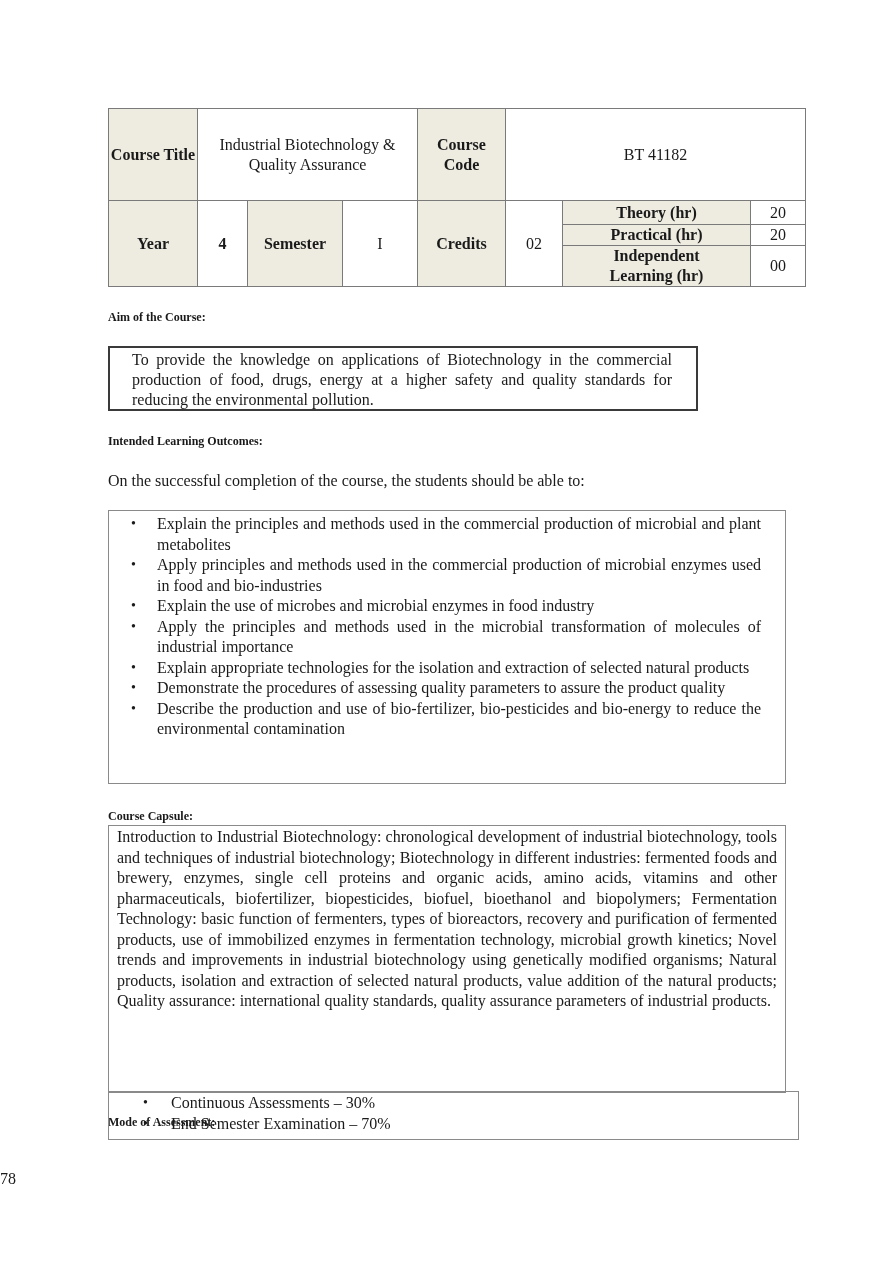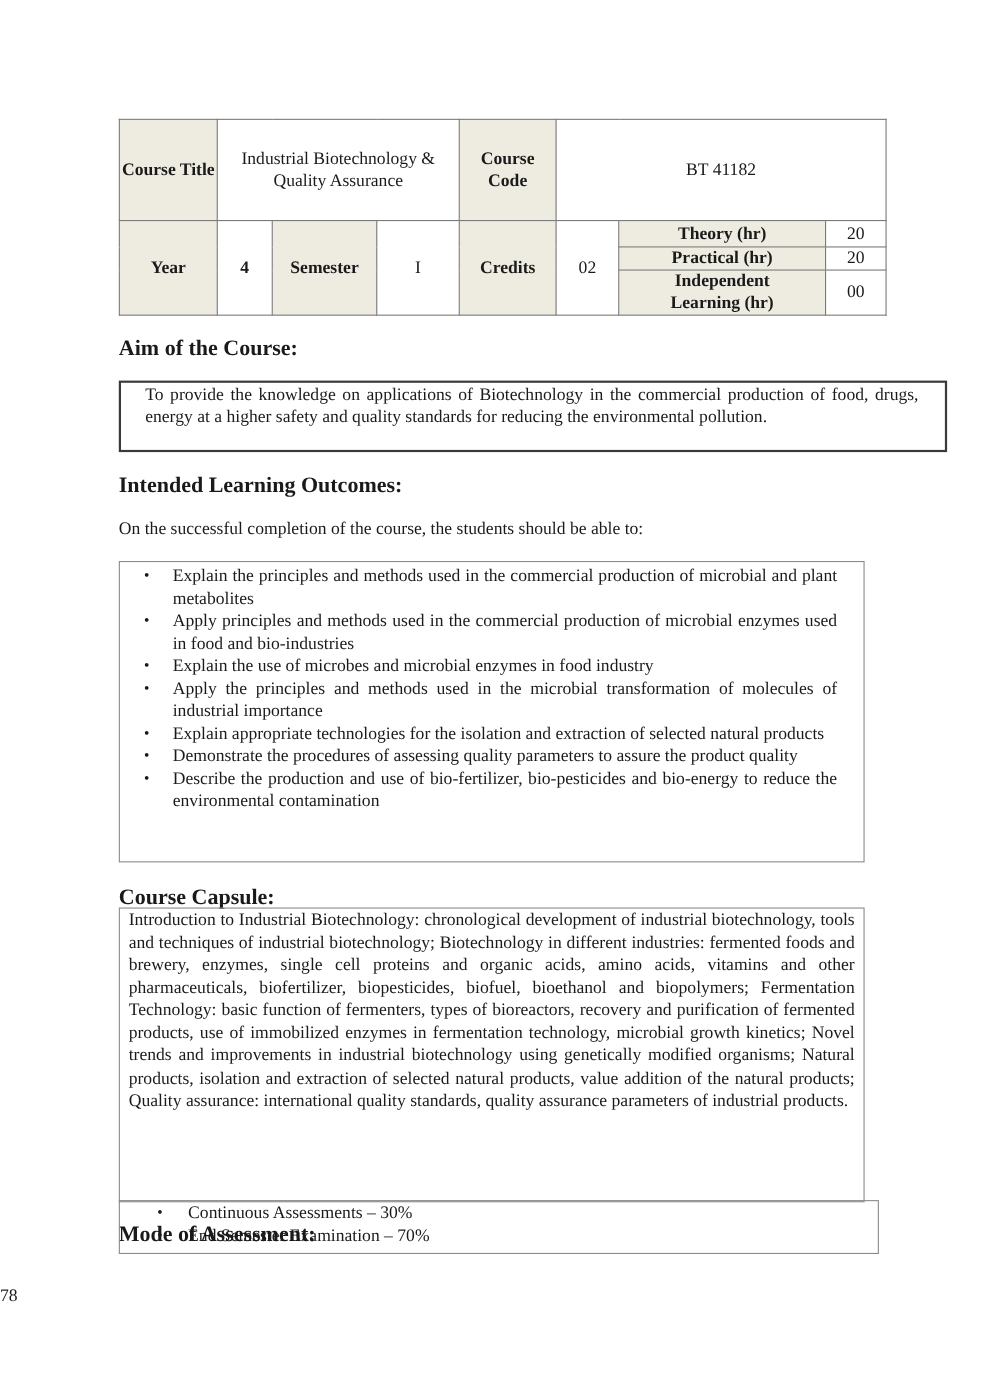--- a/index.html
+++ b/index.html
@@ -13,21 +13,21 @@
     position: absolute; left: 108px; top: 108px; width: 697px;
     border-collapse: collapse; table-layout: fixed;
     font-size: 16px;
   }
   .info-table td {
     border: 1px solid #7a7a7a; text-align: center; vertical-align: middle;
     padding: 0; line-height: 20px;
   }
   .shade { background: #eeece1; }
   .b { font-weight: bold; }
-  .heading { font-size: 20px; font-weight: bold; line-height: 20px; }
+  .heading { font-size: 12px; font-weight: bold; line-height: 20px; }
   .para { font-size: 16px; line-height: 20px; }
   .box { border: 1px solid #8a8a8a; box-sizing: border-box; }
   .aim-box { border: 2px solid #3a3a3a; box-sizing: border-box; }
   .just { text-align: justify; text-align-last: left; }
   ul.bul { list-style: none; margin: 0; padding: 0; }
   ul.bul li { position: relative; font-size: 16px; line-height: 20.5px; text-align: justify; }
   ul.bul li .dot { position: absolute; font-size: 14px; }
 </style>
 </head>
 <body>
@@ -65,21 +65,21 @@
     <td>20</td>
   </tr>
   <tr style="height:41px">
     <td class="shade b" style="padding:0 30px">Independent Learning (hr)</td>
     <td>00</td>
   </tr>
 </tbody>
   </table>
 
 <div class="abs heading" style="left:108px; top:307px;">Aim of the Course:</div>
-<div class="abs aim-box" style="left:108px; top:346px; width:753px; height:65px; padding:2px 24px 0 22px;">
+<div class="abs aim-box" style="left:108px; top:346px; width:590px; height:65px; padding:2px 24px 0 22px;">
   <div class="para just">To provide the knowledge on applications of Biotechnology in the commercial production of food, drugs, energy at a higher safety and quality standards for reducing the environmental pollution.</div>
 </div>
 
 <div class="abs heading" style="left:108px; top:431px;">Intended Learning Outcomes:</div>
 <div class="abs para" style="left:108px; top:471px;">On the successful completion of the course, the students should be able to:</div>
 <div class="abs box" style="left:108px; top:510px; width:678px; height:274px; padding:3px 24px 0 48px;">
   <ul class="bul">
     <li><span class="dot" style="left:-26px">•</span><span>Explain the principles and methods used in the commercial production of microbial and plant metabolites</span></li>
     <li><span class="dot" style="left:-26px">•</span><span>Apply principles and methods used in the commercial production of microbial enzymes used in food and bio-industries</span></li>
     <li><span class="dot" style="left:-26px">•</span><span>Explain the use of microbes and microbial enzymes in food industry</span></li>

